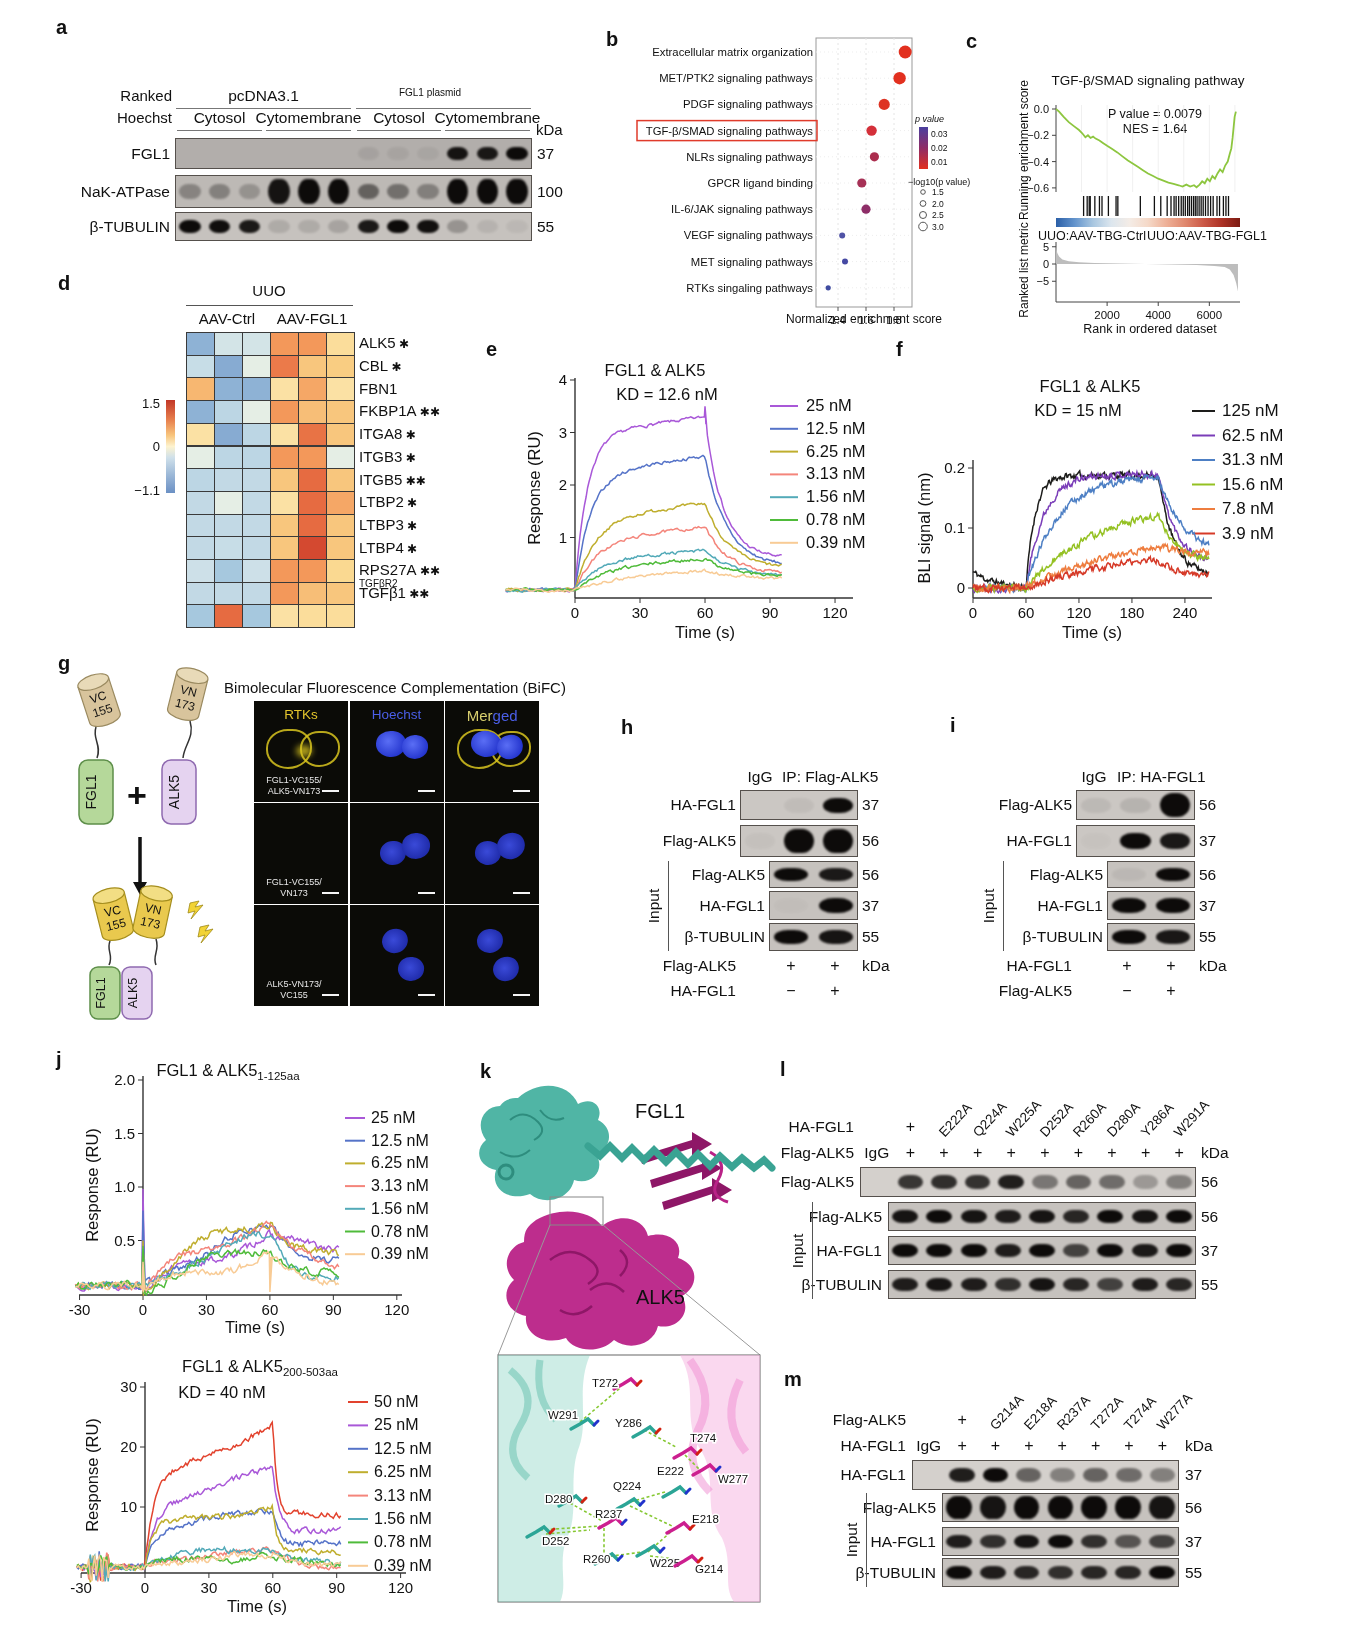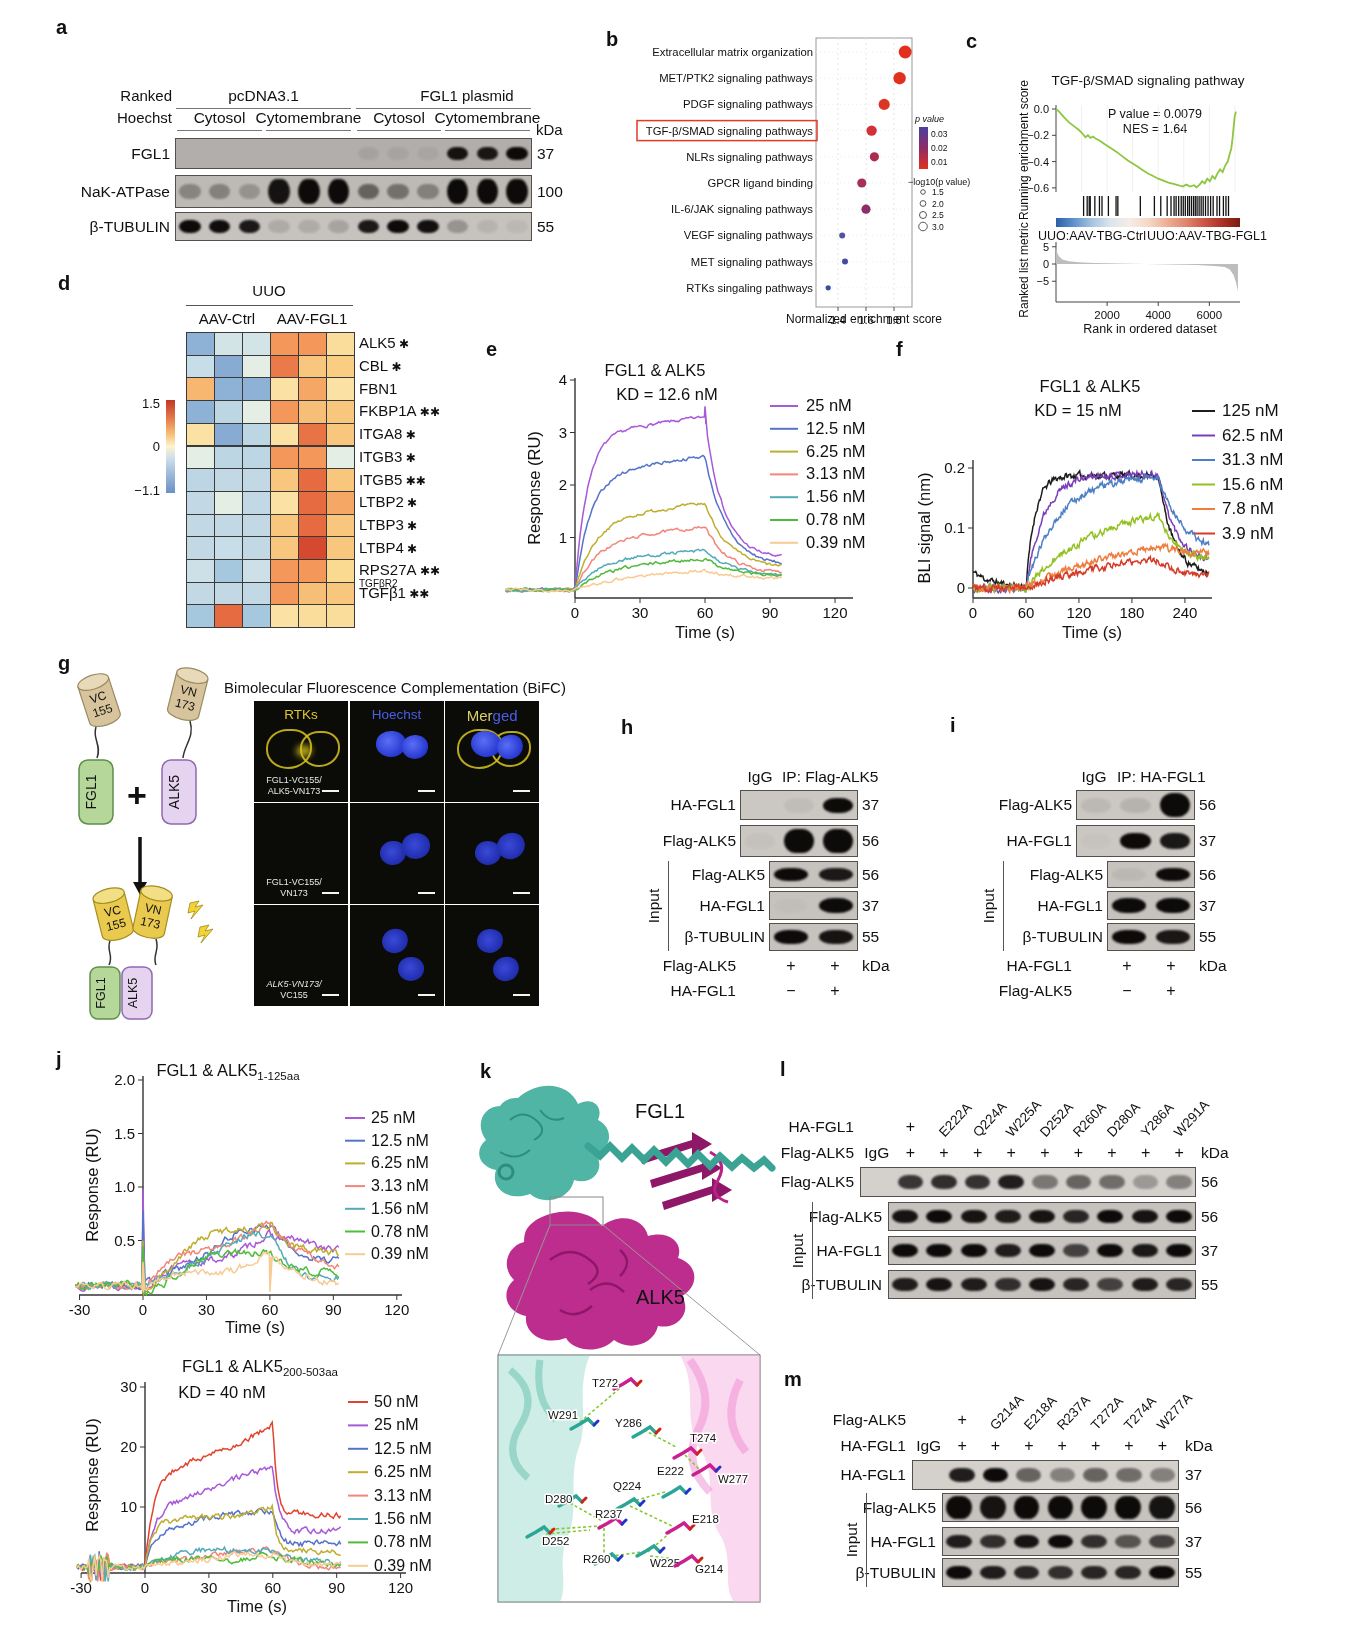--- a/index.html
+++ b/index.html
@@ -33,21 +33,21 @@
   <div class="pl" style="left:950px;top:714px">i</div>
   <div class="pl" style="left:56px;top:1048px">j</div>
   <div class="pl" style="left:480px;top:1060px">k</div>
   <div class="pl" style="left:780px;top:1058px">l</div>
   <div class="pl" style="left:784px;top:1368px">m</div>
   <div class="t" style="left:215px;top:680px;width:360px;text-align:center;font-size:15px">Bimolecular Fluorescence Complementation (BiFC)</div>
 <div class="t" style="left: 172px; top: 88px; font-size: 15px; transform: translate(-100%, 0%);">Ranked</div>
     <div class="t" style="left: 172px; top: 110px; font-size: 15px; transform: translate(-100%, 0%);">Hoechst</div>
     <div class="t" style="left: 263.5px; top: 88px; font-size: 15.5px; transform: translate(-50%, 0%);">pcDNA3.1</div>
     <div class="" style="position: absolute; left: 176px; top: 108px; width: 175px; height: 1px; background: rgb(119, 119, 119);"></div>
-    <div class="t" style="left: 467px; top: 88px; font-size: 15px; transform: translate(-50%, 0%);">FGL1 plasmid</div>
+    <div class="t" style="left: 430px; top: 88px; font-size: 10px; transform: translate(-50%, 0%);">FGL1 plasmid</div>
     <div class="" style="position: absolute; left: 356px; top: 108px; width: 175px; height: 1px; background: rgb(119, 119, 119);"></div>
     <div class="t" style="left: 219.5px; top: 110px; font-size: 15.5px; transform: translate(-50%, 0%);">Cytosol</div>
     <div class="" style="position: absolute; left: 177px; top: 130px; width: 85px; height: 1px; background: rgb(119, 119, 119);"></div>
     <div class="t" style="left: 308.5px; top: 110px; font-size: 15.5px; transform: translate(-50%, 0%);">Cytomembrane</div>
     <div class="" style="position: absolute; left: 266px; top: 130px; width: 85px; height: 1px; background: rgb(119, 119, 119);"></div>
     <div class="t" style="left: 399px; top: 110px; font-size: 15.5px; transform: translate(-50%, 0%);">Cytosol</div>
     <div class="" style="position: absolute; left: 357px; top: 130px; width: 84px; height: 1px; background: rgb(119, 119, 119);"></div>
     <div class="t" style="left: 487.5px; top: 110px; font-size: 15.5px; transform: translate(-50%, 0%);">Cytomembrane</div>
     <div class="" style="position: absolute; left: 445px; top: 130px; width: 85px; height: 1px; background: rgb(119, 119, 119);"></div>
     <div class="t" style="left: 536px; top: 122px; font-size: 15px; transform: translate(0%, 0%);">kDa</div>
@@ -616,21 +616,21 @@
     <div class="sbar" style="position: absolute; left: 513.2px; top: 993.7px; width: 17px; height: 2px;"></div>
     <div class="nuc" style="position: absolute; left: 477.2px; top: 929.2px; width: 26px; height: 24px; background: radial-gradient(circle at 45% 45%, rgb(58, 74, 216), rgb(30, 42, 168) 75%); transform: rotate(-4.6deg);"></div>
     <div class="nuc" style="position: absolute; left: 493.2px; top: 957.2px; width: 26px; height: 24px; background: radial-gradient(circle at 45% 45%, rgb(58, 74, 216), rgb(30, 42, 168) 75%); transform: rotate(-12.6deg);"></div>
     <div class="t" style="left: 301px; top: 708px; font-size: 13.5px; color: rgb(227, 197, 44); transform: translate(-50%, 0%);">RTKs</div>
     <div class="t" style="left: 396.6px; top: 708px; font-size: 13.5px; color: rgb(75, 95, 232); transform: translate(-50%, 0%);">Hoechst</div>
     <div class="t" style="left: 492.2px; top: 708px; font-size: 15px; transform: translate(-50%, 0%);"><span style="color: rgb(216, 207, 110);">Mer</span><span style="color: rgb(75, 95, 232);">ged</span></div>
     <div class="t" style="left: 294px; top: 775.5px; font-size: 9px; color: rgb(232, 232, 232); transform: translate(-50%, 0%);">FGL1-VC155/</div>
     <div class="t" style="left: 294px; top: 786.5px; font-size: 9px; color: rgb(232, 232, 232); transform: translate(-50%, 0%);">ALK5-VN173</div>
     <div class="t" style="left: 294px; top: 877.6px; font-size: 9px; color: rgb(232, 232, 232); transform: translate(-50%, 0%);">FGL1-VC155/</div>
     <div class="t" style="left: 294px; top: 888.6px; font-size: 9px; color: rgb(232, 232, 232); transform: translate(-50%, 0%);">VN173</div>
-    <div class="t" style="left: 294px; top: 979.7px; font-size: 9px; color: rgb(232, 232, 232); transform: translate(-50%, 0%); font-style: italic;">ALK5-VN173/</div>
+    <div class="t" style="left: 294px; top: 979.7px; font-size: 9px; color: rgb(232, 232, 232); transform: translate(-50%, 0%);">ALK5-VN173/</div>
     <div class="t" style="left: 294px; top: 990.7px; font-size: 9px; color: rgb(232, 232, 232); transform: translate(-50%, 0%);">VC155</div>
     <div class="t" style="left: 760px; top: 769px; font-size: 15.5px; transform: translate(-50%, 0%);">IgG</div>
     <div class="t" style="left: 782px; top: 769px; font-size: 15.5px; transform: translate(0%, 0%);">IP: Flag-ALK5</div>
     <div class="strip" style="position: absolute; left: 740px; top: 790px; width: 118px; height: 30px; background: rgb(203, 199, 195);"></div>
     <div class="band" style="position: absolute; left: 784.053px; top: 797.5px; width: 29.8933px; height: 15px; opacity: 0.05;"></div>
     <div class="band" style="position: absolute; left: 823.387px; top: 797.5px; width: 29.8933px; height: 15px; opacity: 1;"></div>
     <div class="t" style="left: 736px; top: 805px; font-size: 15.5px; transform: translate(-100%, -50%);">HA-FGL1</div>
     <div class="t" style="left: 862px; top: 805px; font-size: 15.5px; transform: translate(0%, -50%);">37</div>
     <div class="strip" style="position: absolute; left: 740px; top: 825px; width: 118px; height: 32px; background: rgb(203, 199, 195);"></div>
     <div class="band" style="position: absolute; left: 744.72px; top: 833px; width: 29.8933px; height: 16px; opacity: 0.03;"></div>

